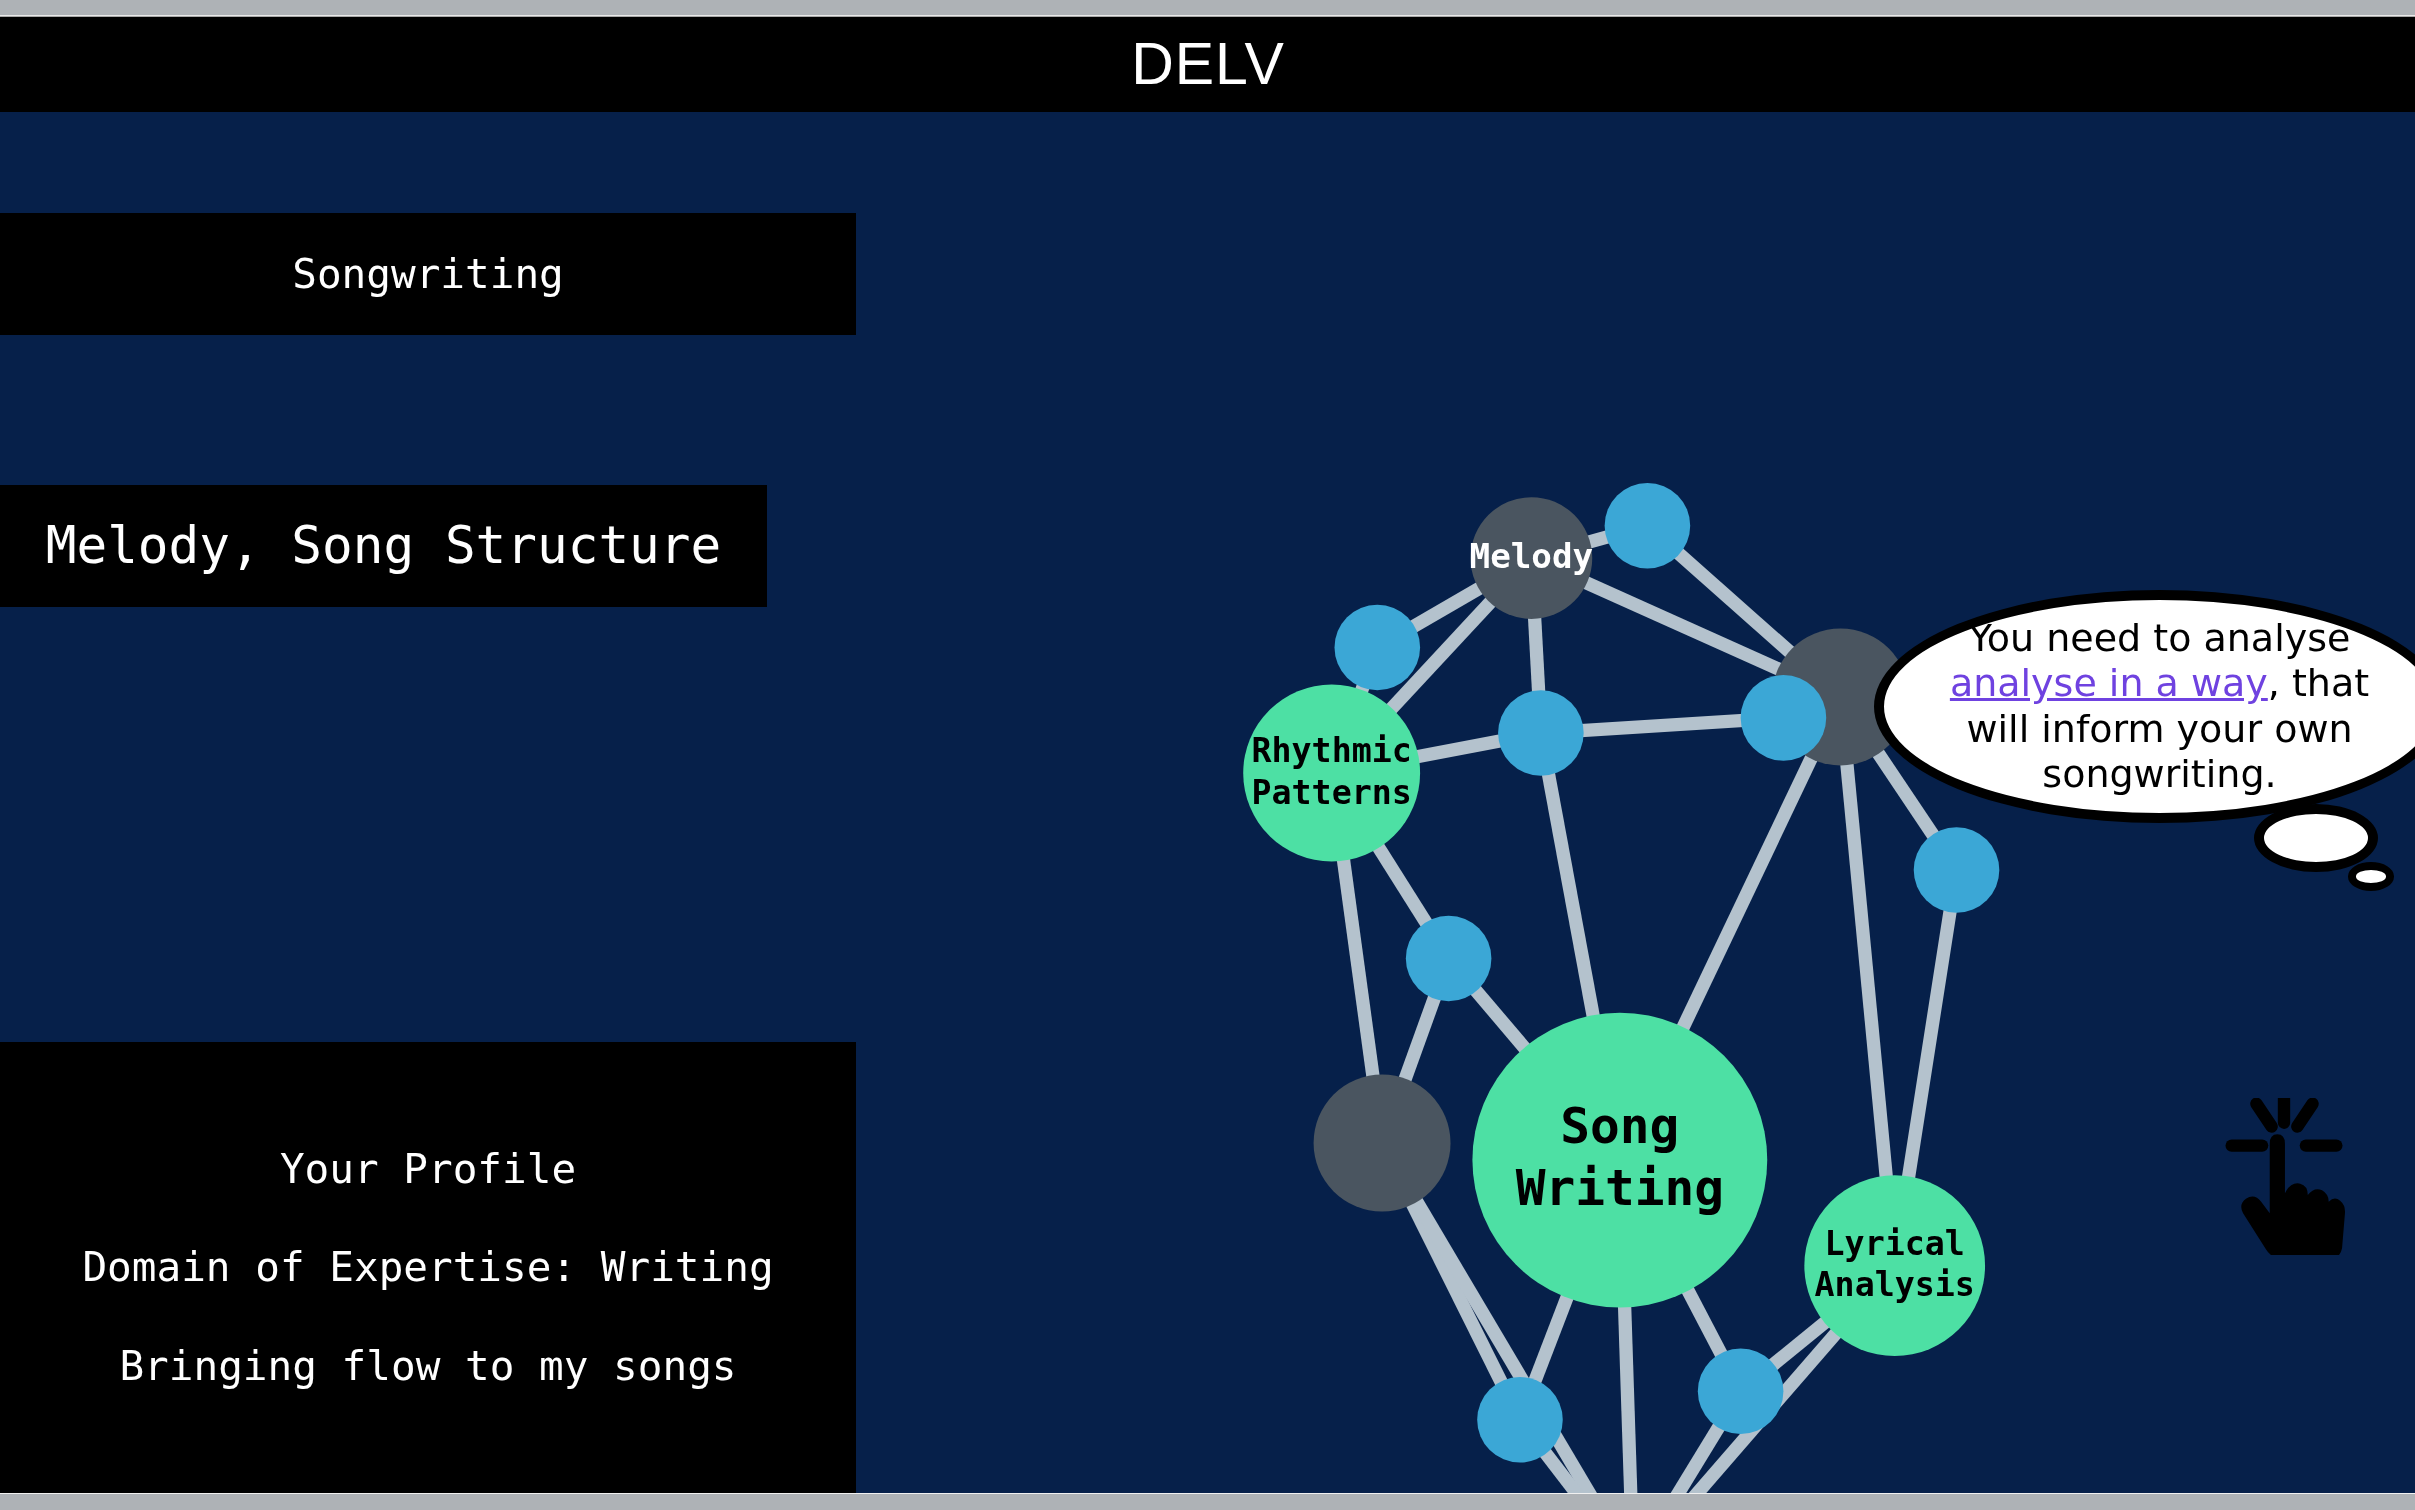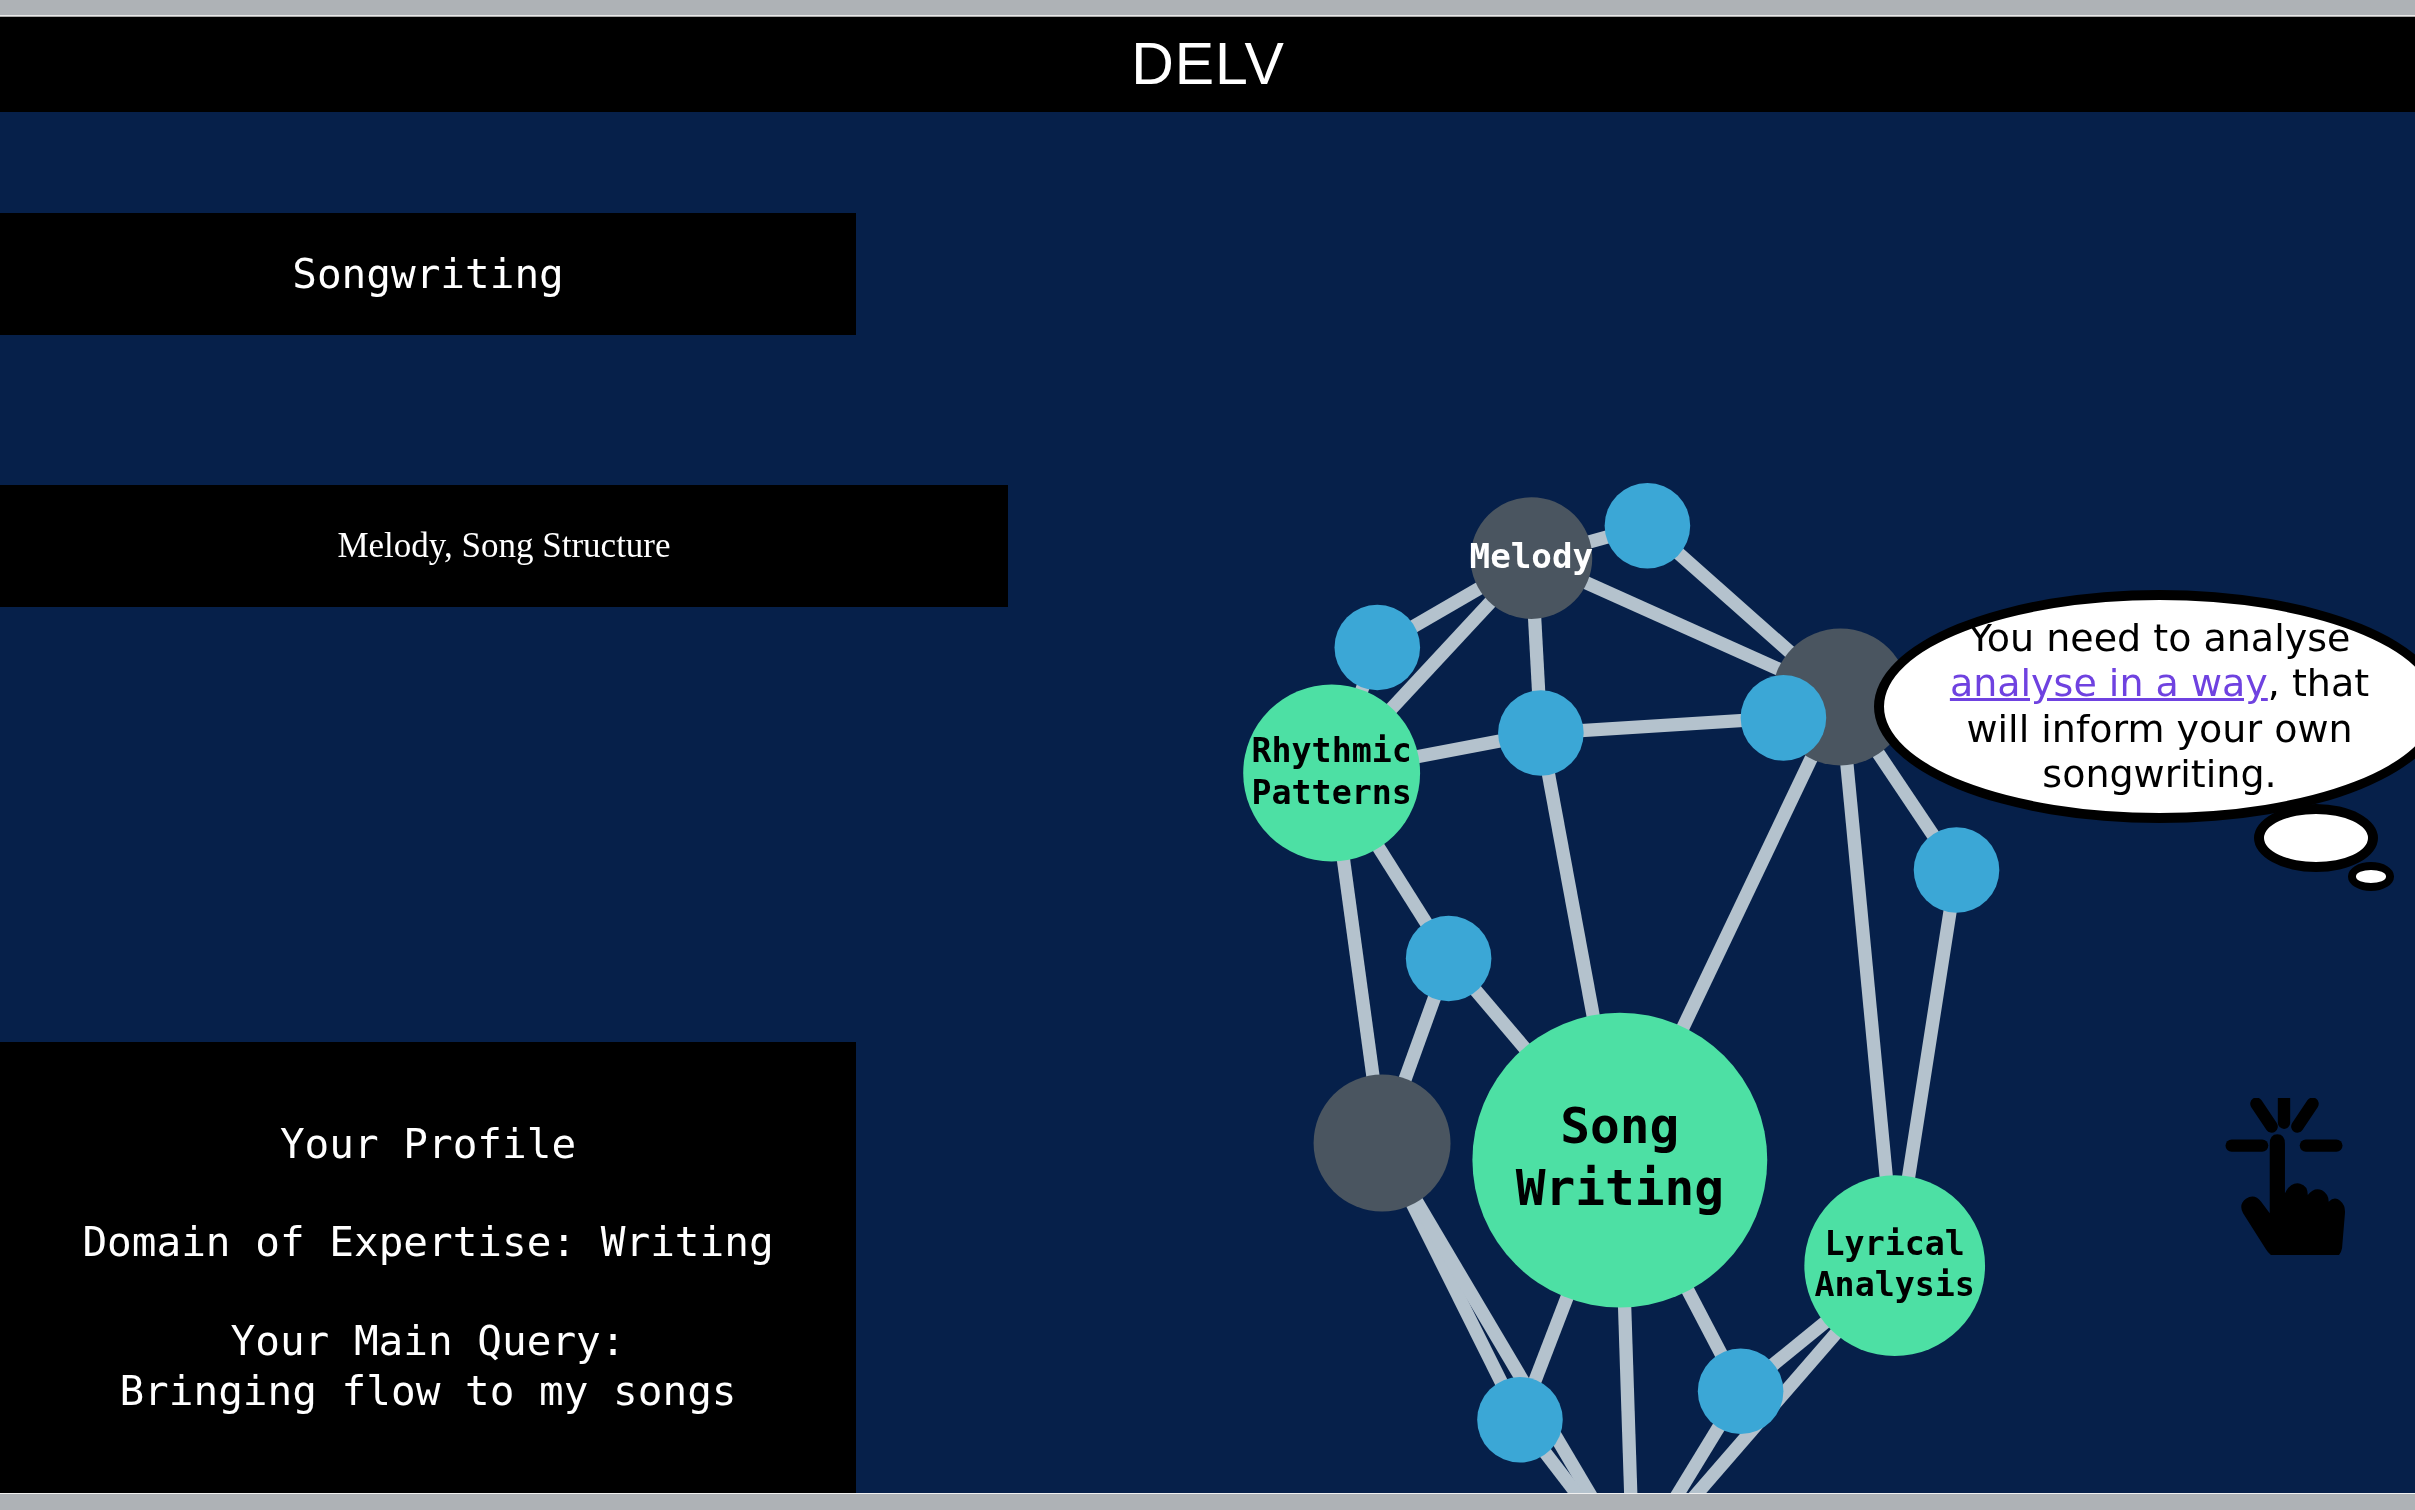--- a/index.html
+++ b/index.html
@@ -53,21 +53,21 @@
     align-items: center; justify-content: center;
     color: #ffffff;
     font-family: "DejaVu Sans Mono", monospace;
     text-align: left;
     box-sizing: border-box;
     padding: 3.8px 19px;
   }
   .panel .line { line-height: 1.22; white-space: pre; }
 
   #panel-topic    { top: 101px;  width: 856px; height: 122px; font-size: 41px; }
-  #panel-subtopic { top: 373px;  width: 1008px; height: 122px; font-size: 35px; font-family: Liberation Serif, serif; }
+  #panel-subtopic { top: 373px;  width: 767px; height: 122px; font-size: 51px; }
   #panel-sources  { top: 645px;  width: 856px; height: 124px; font-size: 41px; }
   #panel-profile  { top: 930px;  width: 856px; height: 451px; font-size: 41px; }
 
   #panel-profile .block { margin: 0; }
   #panel-profile .gap-a { height: 48px; }
   #panel-profile .gap-b { height: 48px; }
 
   
   .graph-wrap {
     position: absolute; left: 856px; top: 0;
@@ -158,21 +158,20 @@
     <div class="panel" id="panel-subtopic">
       <div class="line">Melody, Song Structure</div>
     </div>
 
 
     <div class="panel" id="panel-profile">
       <div class="line block">Your Profile</div>
       <div class="gap-a"></div>
       <div class="line block">Domain of Expertise: Writing</div>
       <div class="gap-b"></div>
-      <div class="line block">Your Main Query:</div>
       <div class="line block">Bringing flow to my songs</div>
     </div>
 
     <div class="graph-wrap">
       <svg class="graph" id="graph-svg" viewBox="0 0 1640 1452">
         <g id="edge-layer">
             <line x1="710" y1="469" x2="832" y2="435" stroke="#b4c2cd" stroke-width="14"></line>
             <line x1="710" y1="469" x2="1035" y2="615" stroke="#b4c2cd" stroke-width="14"></line>
             <line x1="710" y1="469" x2="548" y2="563" stroke="#b4c2cd" stroke-width="14"></line>
             <line x1="710" y1="469" x2="720" y2="653" stroke="#b4c2cd" stroke-width="14"></line>

